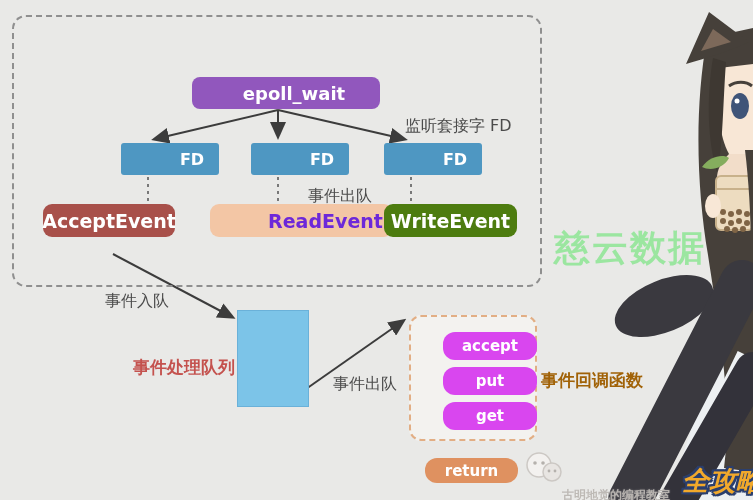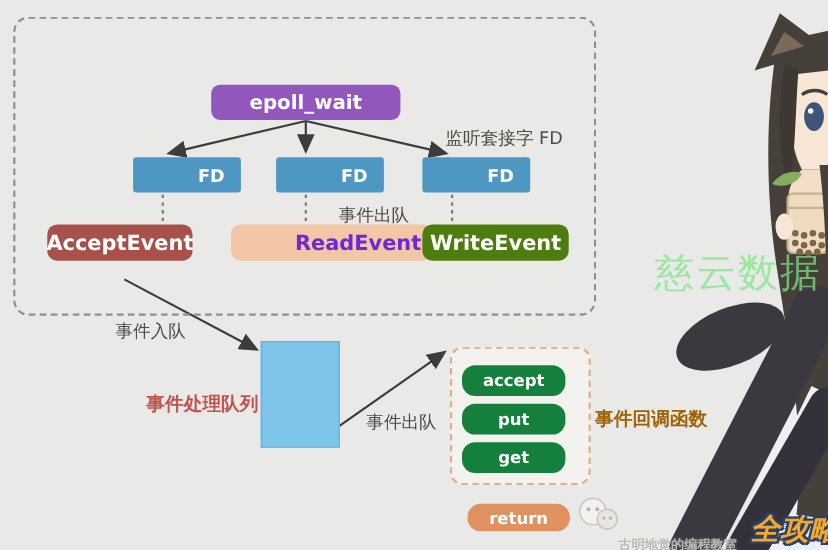--- a/index.html
+++ b/index.html
@@ -24,53 +24,53 @@
     position:absolute;left:409px;top:315px;width:124px;height:122px;
     border:2px dashed #e2ae84;border-radius:12px;
     background:rgba(252,250,246,0.55);z-index:1;
   }
 
   .node{
     position:absolute;display:flex;align-items:center;justify-content:center;
     color:#fff;font-weight:bold;z-index:2;
   }
   .bind{left:192px;top:27px;width:172px;height:32px;background:#3d4878;border-radius:8px;font-size:18px;letter-spacing:1px;}
-  .epoll{left:192px;top:77px;width:172px;height:32px;background:#9157bd;border-radius:8px;font-size:18px;}
+  .epoll{left:192px;top:77px;width:172px;height:32px;background:#9157bd;border-radius:8px;font-size:18px;padding-left:16px;}
   .fd{width:54px;height:32px;background:#4e97c2;border-radius:3px;font-size:16px;padding-left:44px;}
   .fd1{left:121px;top:143px;} .fd2{left:251px;top:143px;} .fd3{left:384px;top:143px;}
   .event{top:204px;height:33px;border-radius:9px;font-size:19px;}
   .ev-accept{left:43px;width:132px;background:#a8504a;}
   .ev-read{left:210px;width:135px;background:#f3c6a5;color:#6d28d9;padding-left:48px;}
   .ev-write{left:384px;width:133px;background:#4d7c0f;}
   .queue-box{
     position:absolute;left:237px;top:310px;width:70px;height:95px;
     background:#7cc4e8;border:1px solid #6ab1d9;z-index:2;
   }
   .pill{
-    position:absolute;left:420px;width:94px;height:28px;border-radius:12px;
-    background:#15803d;color:#fff;font-weight:bold;font-size:15px;
+    position:absolute;left:443px;width:94px;height:28px;border-radius:12px;
+    background:#d946ef;color:#fff;font-weight:bold;font-size:15px;
     display:flex;align-items:center;justify-content:center;z-index:2;
   }
   .pill-accept{top:332px;} .pill-put{top:367px;} .pill-get{top:402px;}
   .pill-return{top:458px;left:425px;width:93px;height:25px;background:#df9160;}
 
   .note{
     position:absolute;color:#4b4b4b;font-size:16px;z-index:2;white-space:nowrap;
   }
   .note-listen{left:405px;top:116px;}
   .note-occur{left:308px;top:186px;}
   .note-enqueue{left:105px;top:291px;}
   .note-dequeue{left:333px;top:374px;}
   .caption-queue{left:133px;top:356px;color:#c4524e;font-size:17px;font-weight:600;}
   .caption-callbacks{left:541px;top:369px;color:#a16207;font-size:17px;font-weight:600;}
 
   .watermark{
     position:absolute;left:554px;top:224px;z-index:2;
-    font-size:36px;font-weight:normal;letter-spacing:2px;
-    color:rgba(125,228,133,0.72);white-space:nowrap;margin-left:41px;
+    font-size:36px;font-weight:bold;letter-spacing:2px;
+    color:rgba(125,228,133,0.72);white-space:nowrap;
   }
   .channel{
     position:absolute;left:562px;top:452px;z-index:3;
     font-size:12px;font-weight:600;white-space:nowrap;
     color:rgba(186,182,178,0.95);
     text-shadow:0 0 2px rgba(255,255,255,0.35);
     margin-top:35px;
   }
   .badge{
     position:absolute;left:682px;top:463px;z-index:3;

